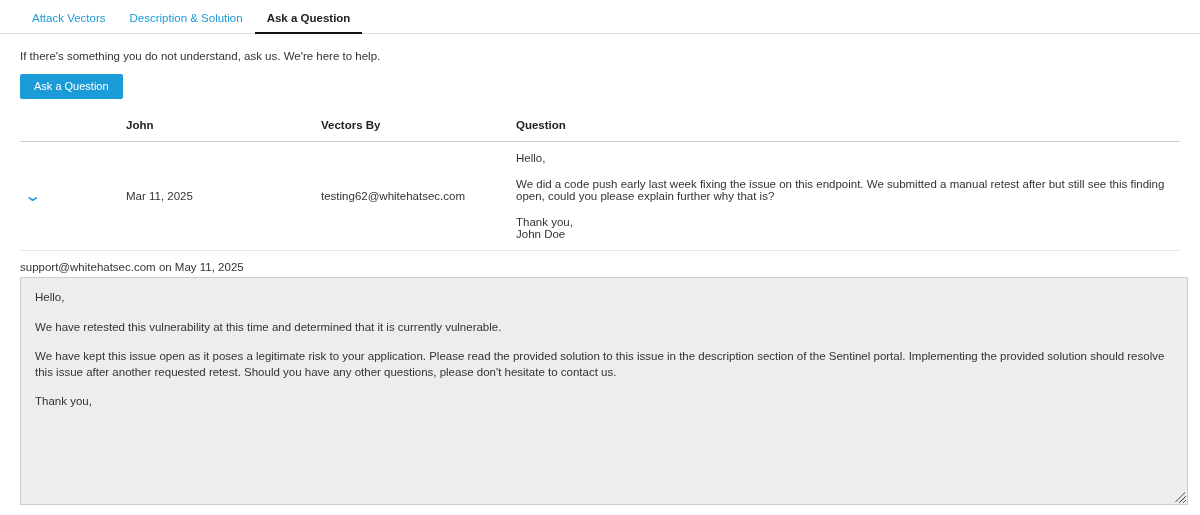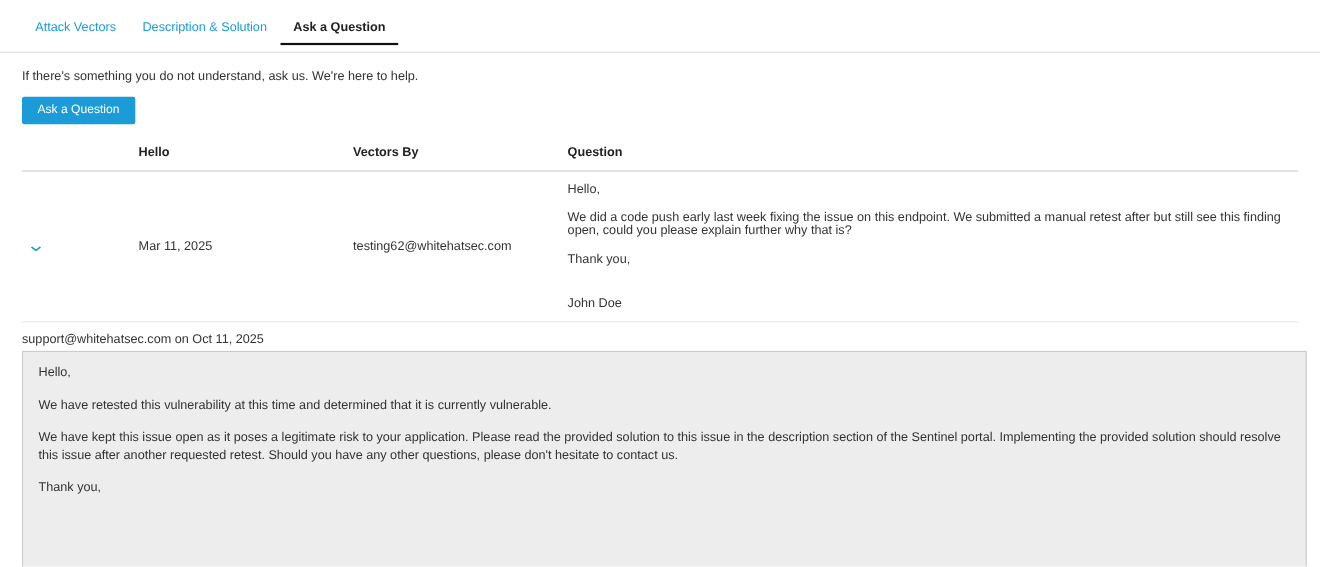--- a/index.html
+++ b/index.html
@@ -18,24 +18,24 @@
   .page {
     position: relative;
     width: 1200px;
     height: 515px;
     background: #ffffff;
   }
 
   
   .tabs {
     display: flex;
-    align-items: center;
+    align-items: flex-end;
     gap: 0px;
     padding: 8px 20px 0 20px;
-    height: 48px;
+    height: 34px;
     border-bottom: 1px solid #dddddd;
   }
   .tab {
     padding: 4px 12px 8px 12px;
     font-size: 11.5px;
     color: #1b9bd8;
     cursor: pointer;
     white-space: nowrap;
     border-bottom: 2px solid transparent;
     margin-bottom: -1px;
@@ -101,21 +101,21 @@
   td.cell-toggle { text-align: left; padding-left: 10px; }
   .chevron {
     display: inline-block;
     color: #1b9bd8;
     font-size: 16px;
     line-height: 1;
     cursor: pointer;
     transform: scaleX(1.35);
   }
   .q-body p { margin: 0 0 14px 0; }
-  .q-body p:last-child { margin-bottom: 0; margin-top: 28px; }
+  .q-body p:last-child { margin-bottom: 0; }
   .q-body .tight { margin: 0; }
 
   
   .reply-meta {
     padding: 10px 20px 4px 20px;
     font-size: 11.5px;
     color: #333333;
   }
   .reply-box-wrap {
     padding: 0 12px 0 20px;
@@ -170,21 +170,21 @@
 
   <div class="ask-btn-wrap">
     <button class="ask-btn">Ask a Question</button>
   </div>
 
   <div class="table-wrap">
     <table class="qtable">
       <thead>
         <tr>
           <th class="col-toggle"></th>
-          <th class="col-date">Hello</th>
+          <th class="col-date">John</th>
           <th class="col-by">Vectors By</th>
           <th class="col-question">Question</th>
         </tr>
       </thead>
       <tbody>
         <tr>
           <td class="cell-toggle">
             <span class="chevron">⌄</span>
           </td>
           <td>Mar 11, 2025</td>
@@ -193,21 +193,21 @@
             <p>Hello,</p>
             <p>We did a code push early last week fixing the issue on this endpoint. We submitted a manual retest after but still see this finding open, could you please explain further why that is?</p>
             <p class="tight">Thank you,</p>
             <p class="tight">John Doe</p>
           </td>
         </tr>
       </tbody>
     </table>
   </div>
 
-  <div class="reply-meta">support@whitehatsec.com on Oct 11, 2025</div>
+  <div class="reply-meta">support@whitehatsec.com on May 11, 2025</div>
 
   <div class="reply-box-wrap">
     <div class="reply-box">
       <p>Hello,</p>
       <p>We have retested this vulnerability at this time and determined that it is currently vulnerable.</p>
       <p>We have kept this issue open as it poses a legitimate risk to your application. Please read the provided solution to this issue in the description section of the Sentinel portal. Implementing the provided solution should resolve this issue after another requested retest. Should you have any other questions, please don't hesitate to contact us.</p>
       <p class="tight">Thank you,</p>
       <span class="resize-grip"></span>
     </div>
   </div>

